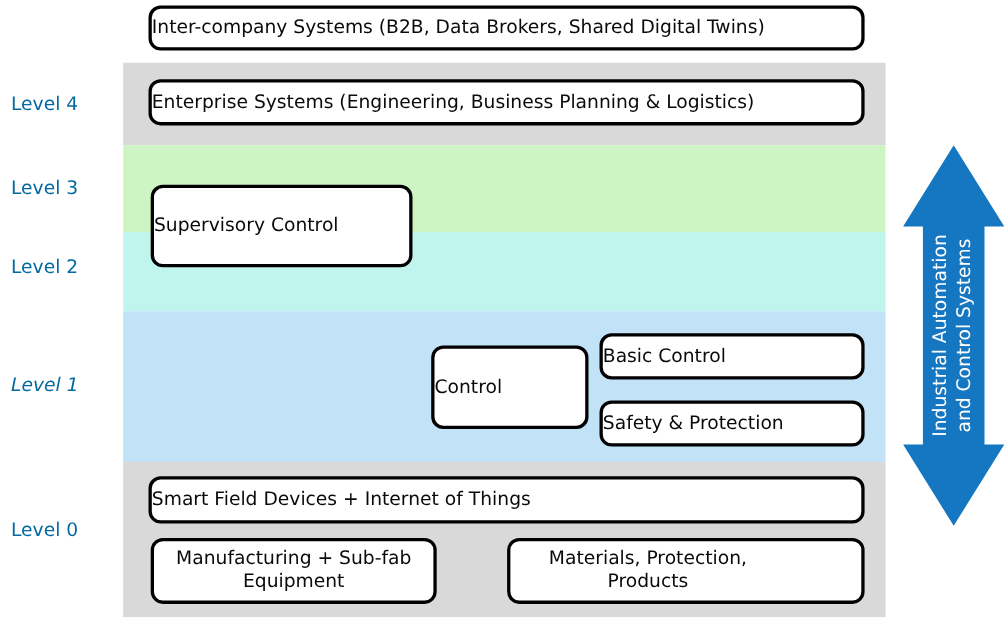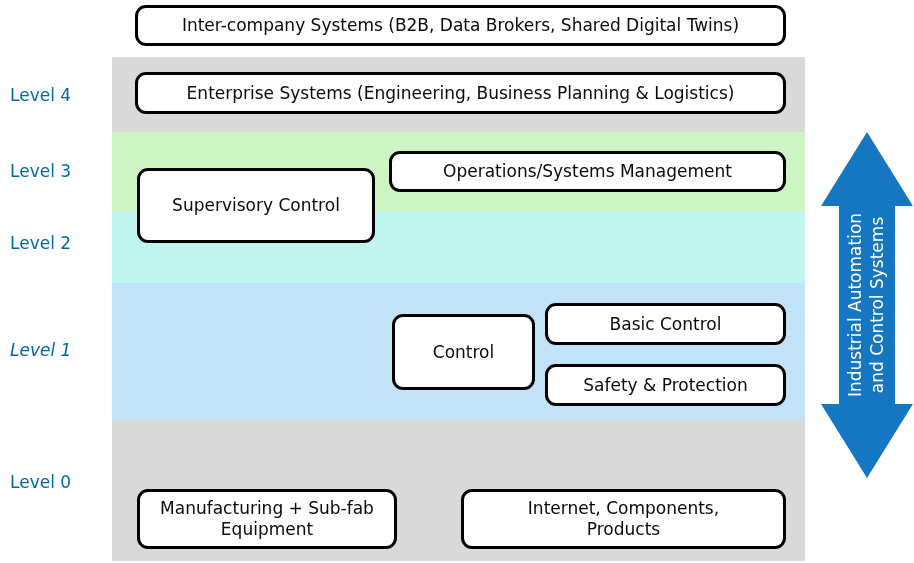--- a/index.html
+++ b/index.html
@@ -22,21 +22,21 @@
     position:absolute;left:10px;width:90px;height:22px;
     font-size:17px;line-height:22px;color:#0369a1;text-align:left;
   }
   .ll-4{top:84px;} .ll-3{top:160px;} .ll-2{top:232px;} .ll-1{top:339px;font-style:italic;} .ll-0{top:471px;}
 
   .box{
     position:absolute;
     background:#ffffff;
     border:3px solid #000;
     border-radius:11px;
-    display:flex;align-items:center;justify-content:center;
+    display:flex;align-items:center;
     font-size:17px;line-height:21px;color:#0a0a0a;
     text-align:center;
     box-sizing:border-box;
   }
   .box .lbl{display:block;}
 
   .b-inter   {left:135px;top:5px;  width:651px;height:41px;}
   .b-enter   {left:135px;top:72px; width:651px;height:42px;}
   .b-ops     {left:389px;top:151px;width:397px;height:41px;}
   .b-super   {left:137px;top:168px;width:238px;height:75px;}
@@ -74,40 +74,40 @@
   <div class="level-label ll-2">Level 2</div>
   <div class="level-label ll-1">Level 1</div>
   <div class="level-label ll-0">Level 0</div>
 
   <div class="box b-inter">
     <span class="lbl">Inter-company Systems (B2B, Data Brokers, Shared Digital Twins)</span>
   </div>
   <div class="box b-enter">
     <span class="lbl">Enterprise Systems (Engineering, Business Planning &amp; Logistics)</span>
   </div>
-  <div class="box b-ops">
-    <span class="lbl">Operations/Systems Management</span>
-  </div>
   <div class="box b-super">
     <span class="lbl">Supervisory Control</span>
   </div>
   <div class="box b-control">
     <span class="lbl">Control</span>
   </div>
   <div class="box b-basic">
     <span class="lbl">Basic Control</span>
   </div>
   <div class="box b-safety">
     <span class="lbl">Safety &amp; Protection</span>
   </div>
+  <div class="box b-smart">
+    <span class="lbl">Smart Field Devices + Internet of Things</span>
+  </div>
   <div class="box b-mfg">
     <span class="lbl">Manufacturing + Sub-fab Equipment</span>
   </div>
   <div class="box b-mat">
-    <span class="lbl">Internet, Components, Products</span>
+    <span class="lbl">Materials, Protection, Products</span>
   </div>
 
   <svg class="iacs-arrow" viewBox="0 0 92 346" xmlns="http://www.w3.org/2000/svg">
     <polygon points="46,0 92,74 74,74 74,272 92,272 46,346 0,272 18,272 18,74 0,74" fill="#1577c2"></polygon>
   </svg>
   <div class="arrow-text">
     <div>Industrial Automation</div>
     <div>and Control Systems</div>
   </div>
 

